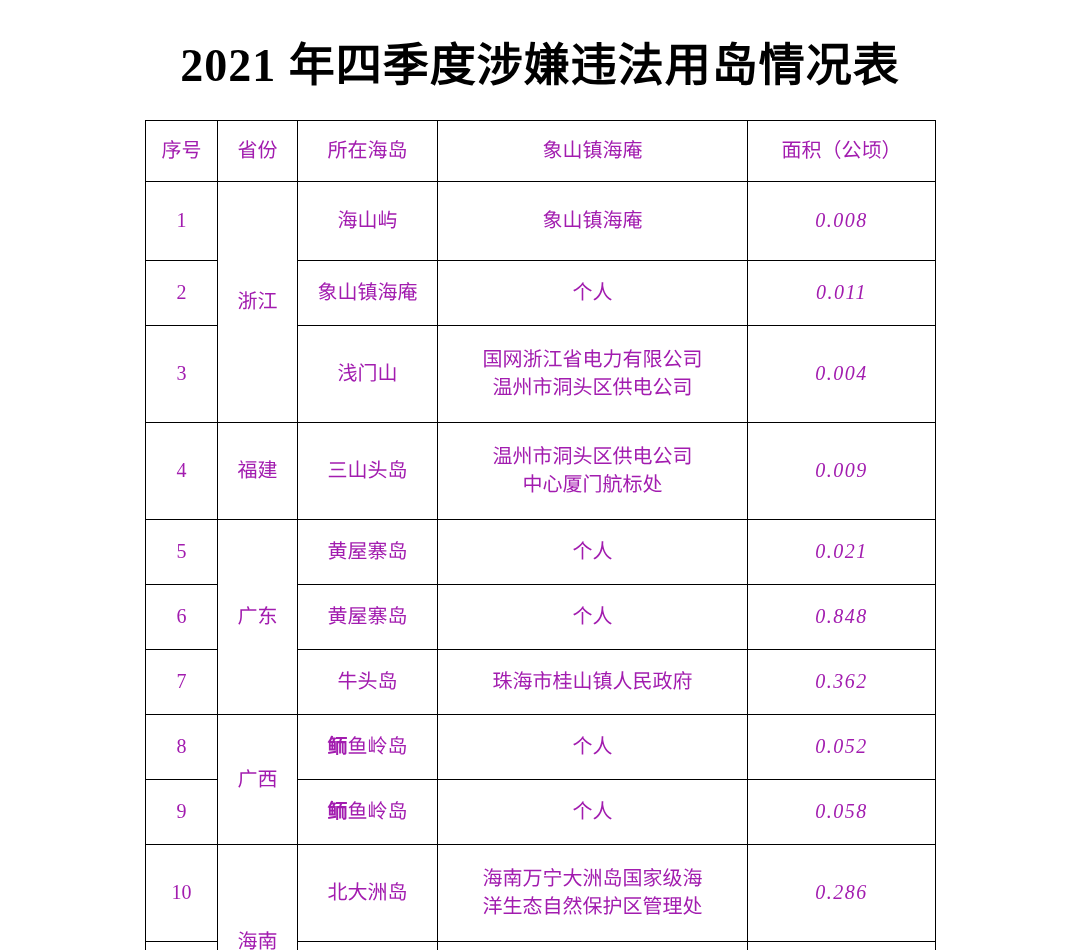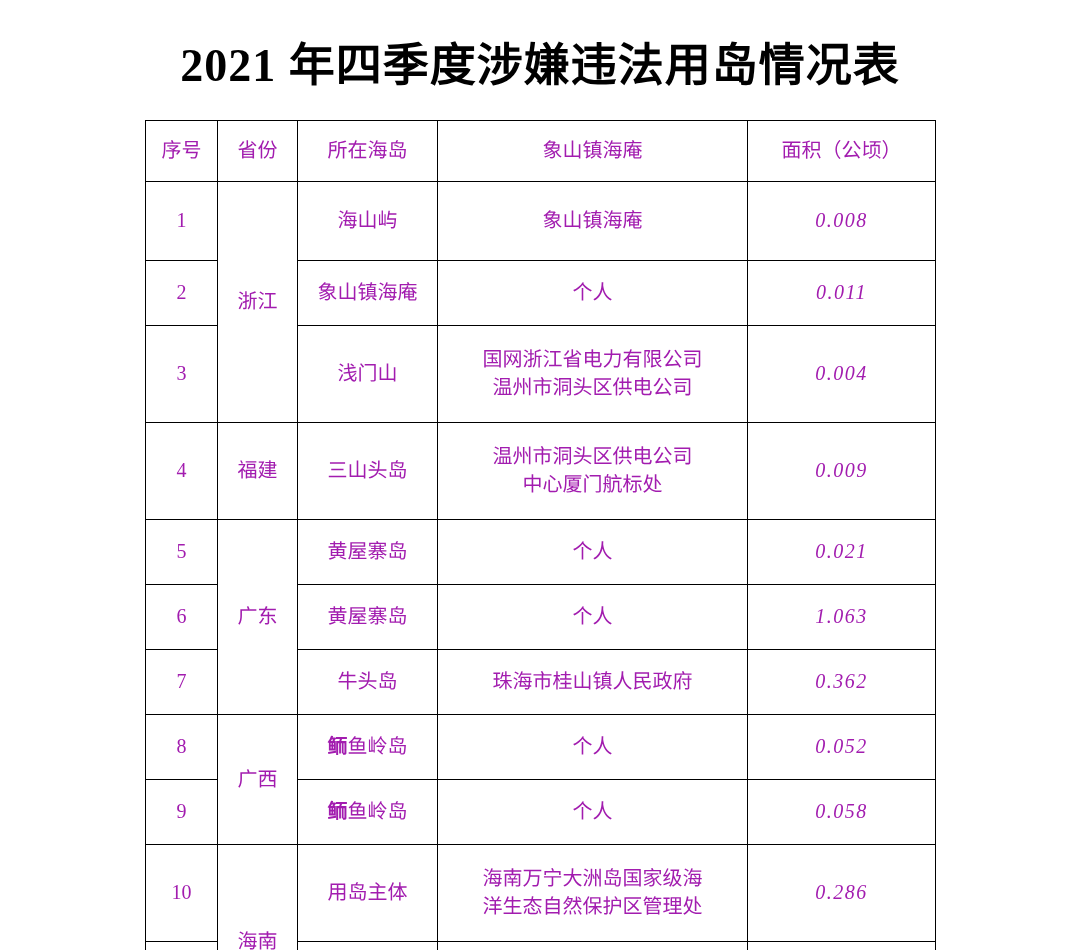--- a/index.html
+++ b/index.html
@@ -148,21 +148,21 @@
               <span class="line">个人</span>
             </td>
             <td class="num">0.021</td>
           </tr>
           <tr class="row-std">
             <td class="idx">6</td>
             <td>黄屋寨岛</td>
             <td class="ent">
               <span class="line">个人</span>
             </td>
-            <td class="num">1.063</td>
+            <td class="num">0.848</td>
           </tr>
           <tr class="row-std">
             <td class="idx">7</td>
             <td>牛头岛</td>
             <td class="ent">
               <span class="line">珠海市桂山镇人民政府</span>
             </td>
             <td class="num">0.362</td>
           </tr>
           <tr class="row-std">
@@ -178,21 +178,21 @@
             <td class="idx">9</td>
             <td><span class="mark-bold">鲕</span>鱼岭岛</td>
             <td class="ent">
               <span class="line">个人</span>
             </td>
             <td class="num">0.058</td>
           </tr>
           <tr class="row-xtall">
             <td class="idx">10</td>
             <td rowspan="2">海南</td>
-            <td>用岛主体</td>
+            <td>北大洲岛</td>
             <td class="ent">
               <span class="line">海南万宁大洲岛国家级海</span>
               <span class="line">洋生态自然保护区管理处</span>
             </td>
             <td class="num">0.286</td>
           </tr>
           <tr class="row-xtall">
             <td class="idx">11</td>
             <td>北大洲岛</td>
             <td class="ent"></td>

